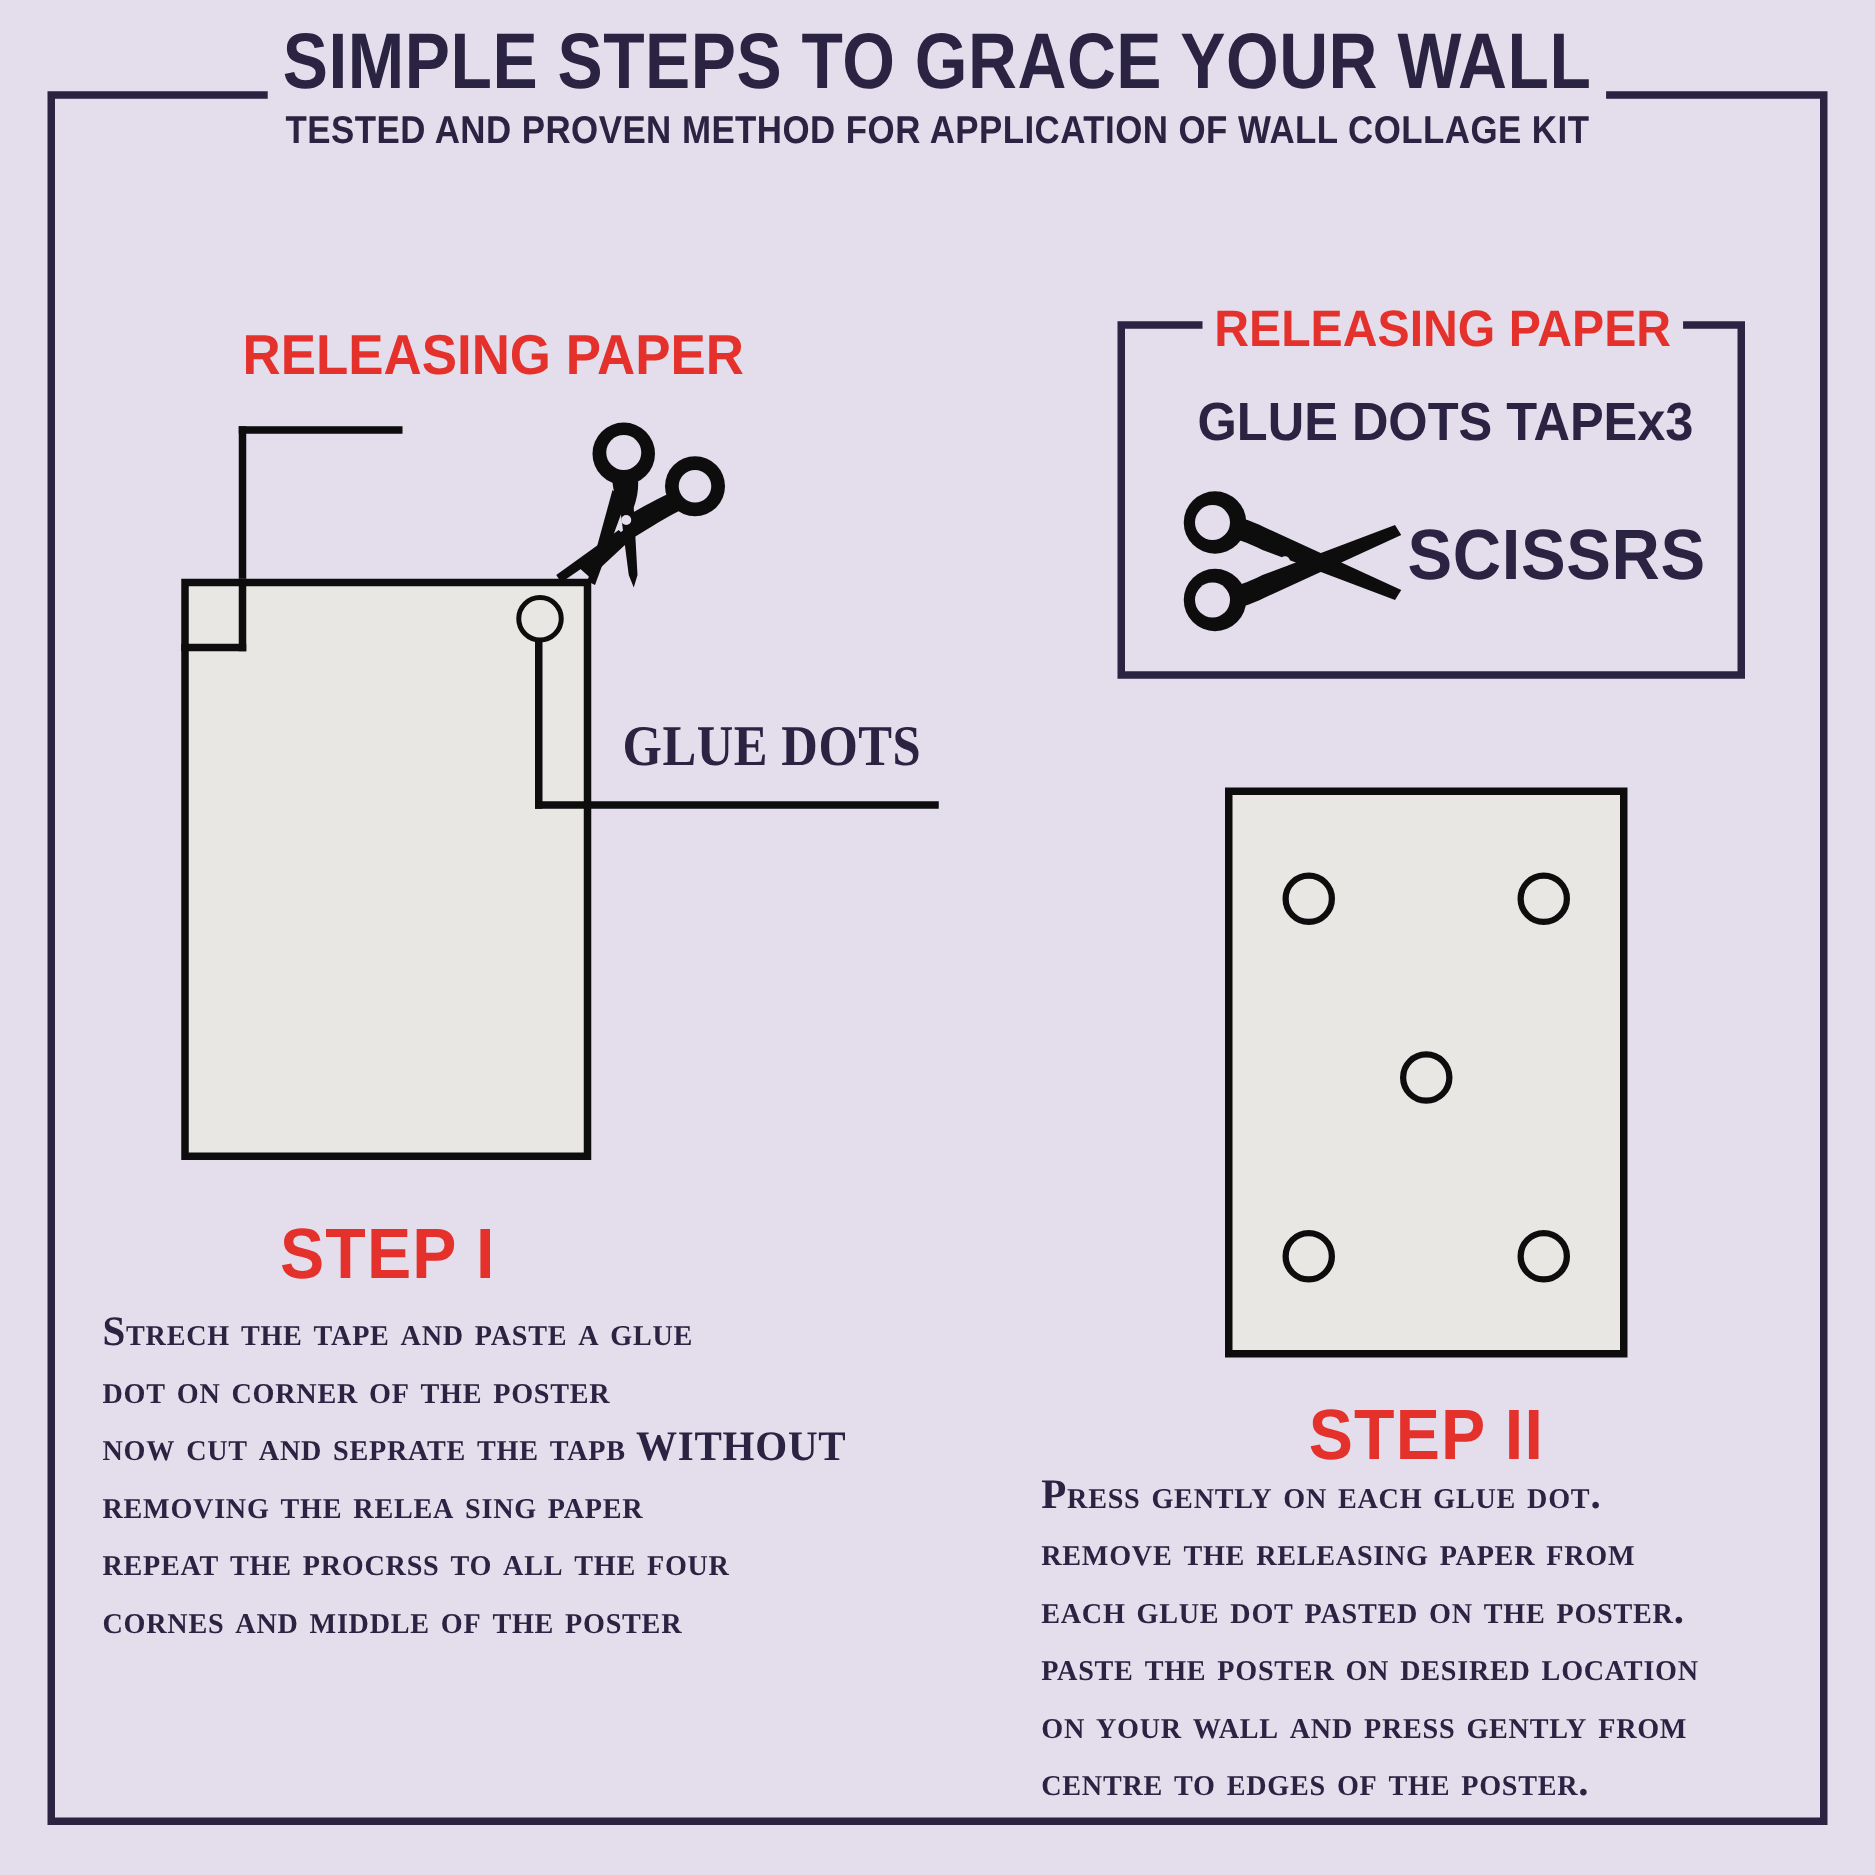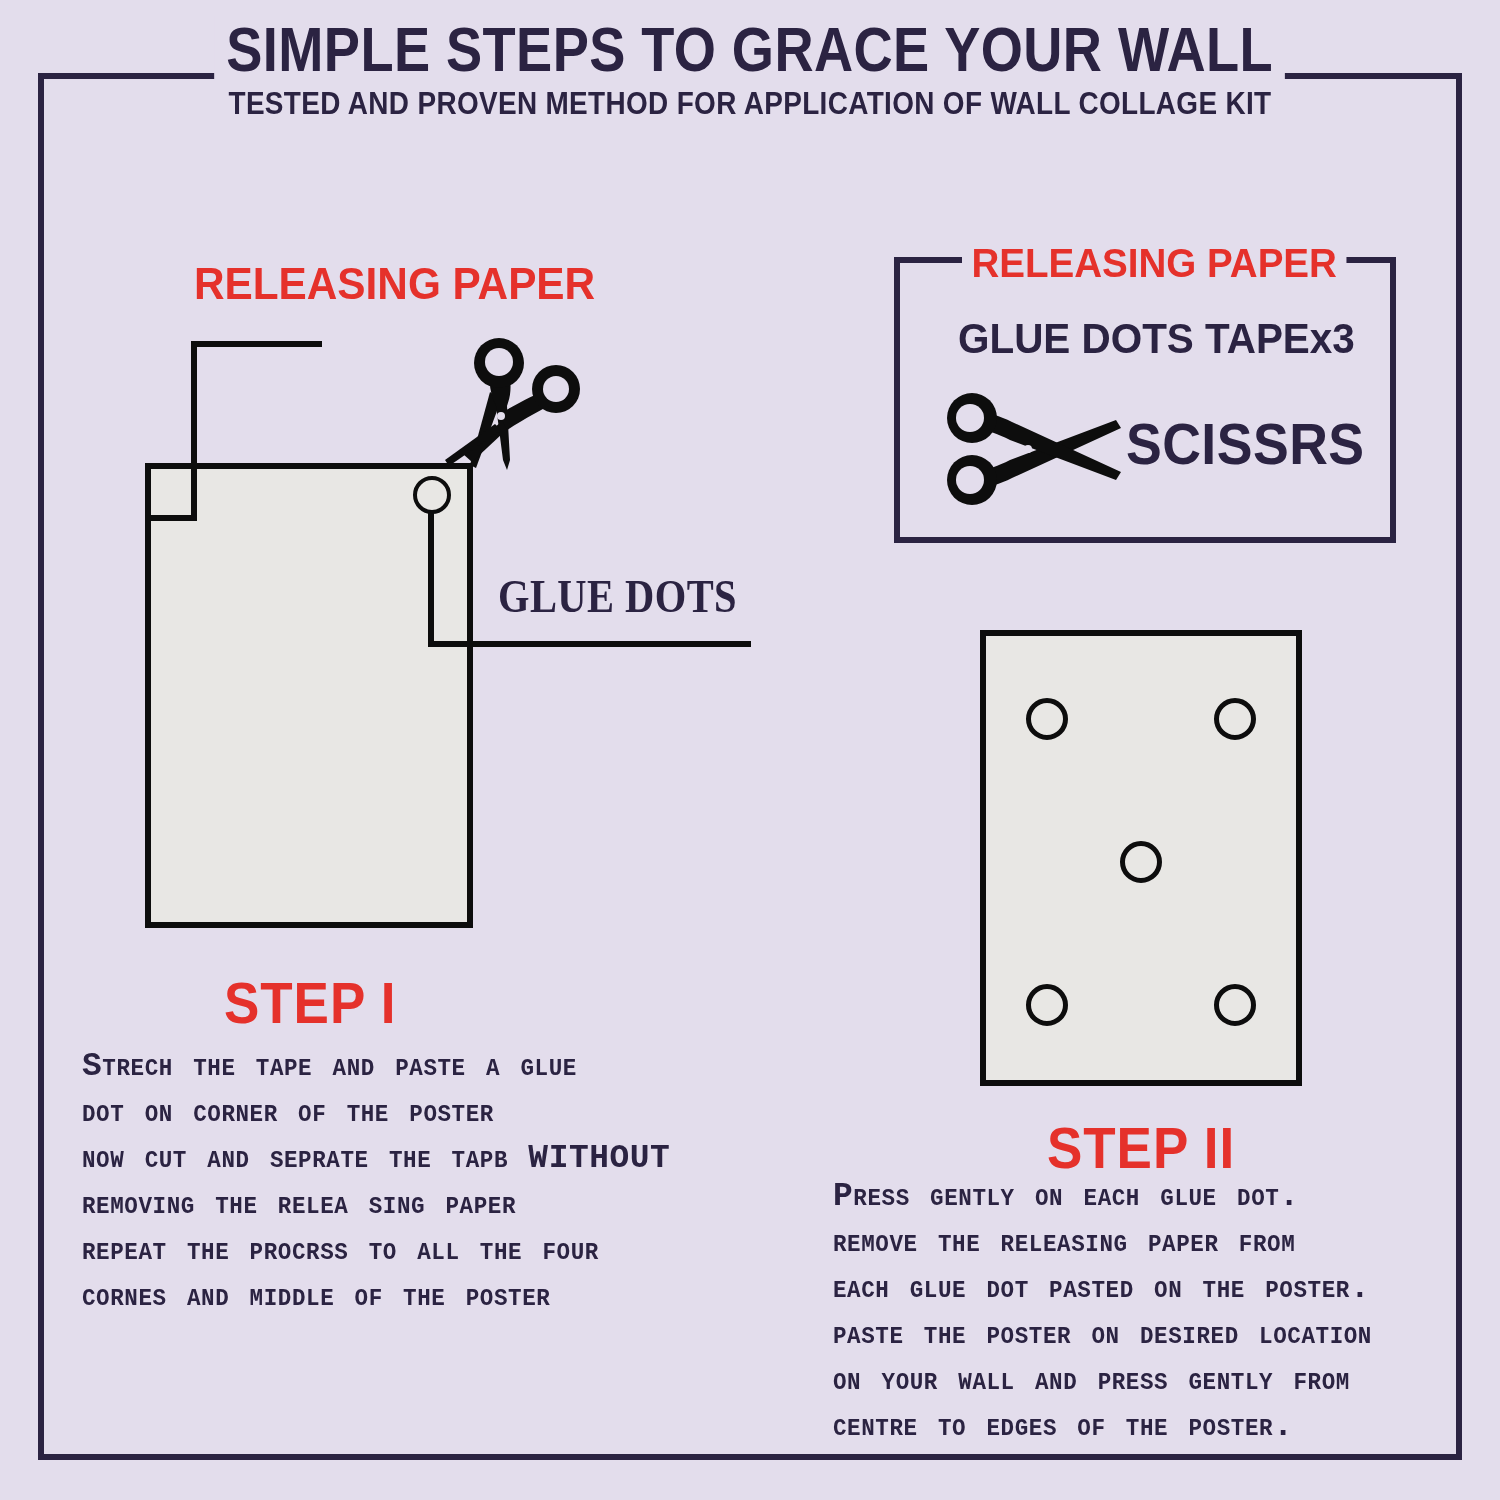--- a/index.html
+++ b/index.html
@@ -209,21 +209,21 @@
     letter-spacing:1px;
     transform:scaleX(0.93);
     transform-origin:0 50%;
     white-space:nowrap;
   }
   .step-head-1{position:absolute;left:224px;top:970px;}
   .step-head-2{position:absolute;left:1047px;top:1115px;}
 
   .body-text{
     color:#2b2342;
-    font-family:Liberation Mono, monospace;
+    font-family:Liberation Serif, serif;
     font-weight:700;
     font-size:33.5px;
     line-height:46px;
     font-variant:small-caps;
     letter-spacing:0.6px;
     white-space:nowrap;
   }
   .body-left{position:absolute;left:82px;top:1043px;}
   .body-right{position:absolute;left:833px;top:1173px;}
   .body-text div{transform:scaleX(0.98);transform-origin:0 50%;}

